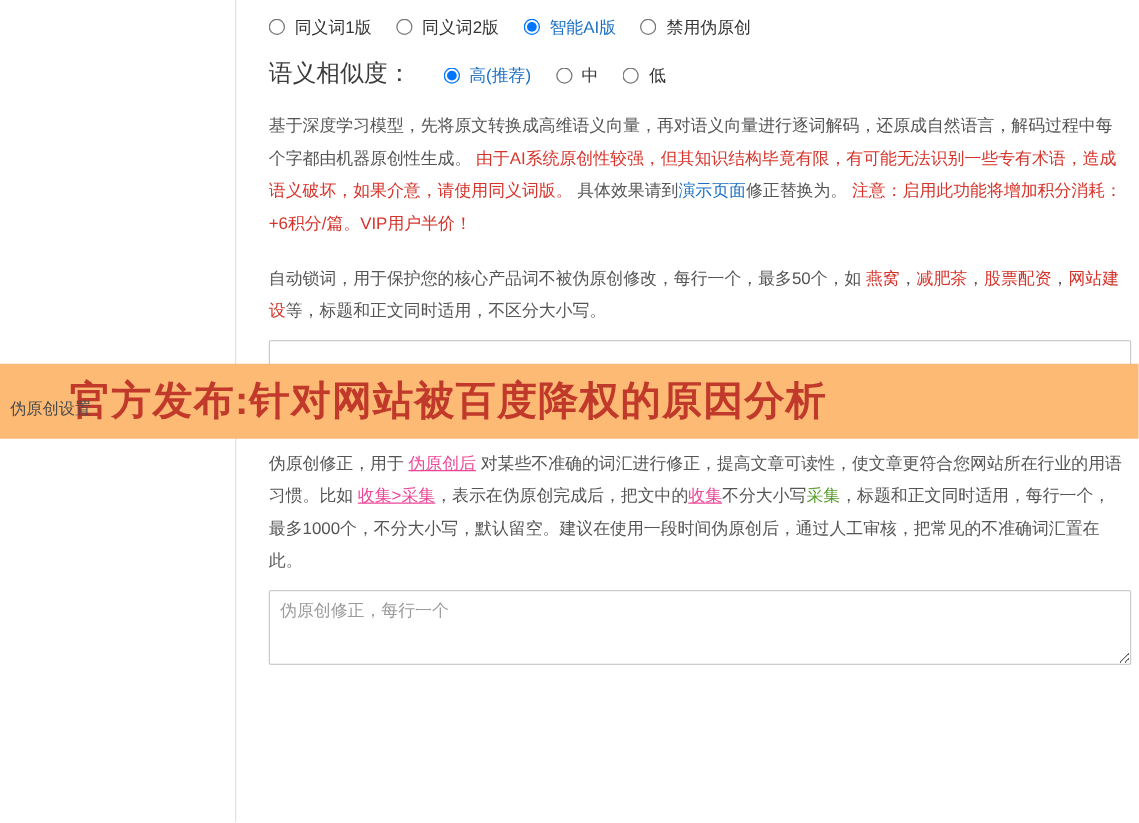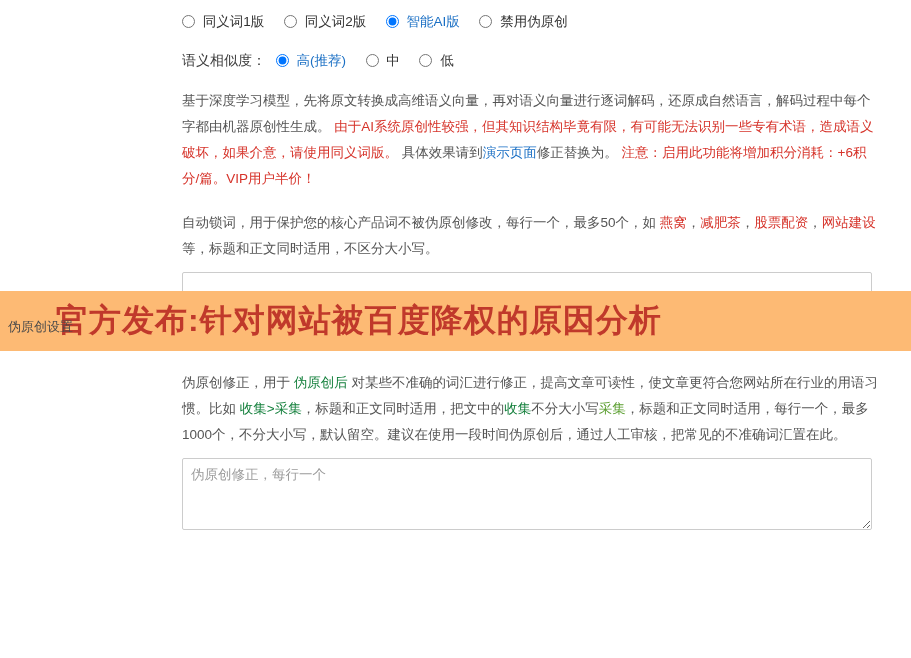--- a/index.html
+++ b/index.html
@@ -25,21 +25,21 @@
     position: absolute;
     left: 0;
     top: 0;
     width: 188px;
     height: 658px;
     background: #ffffff;
     border-right: 1px solid #e2e2e2;
   }
   .content {
     position: absolute;
-    left: 172px;
+    left: 205px;
     top: 0;
     right: 0;
     height: 658px;
     background: #ffffff;
     padding: 0;
     box-sizing: border-box;
   }
   .row {
     padding: 0 10px;
     line-height: 30px;
@@ -62,23 +62,23 @@
   }
   .radio-opt.sel {
     color: #1a6fc4;
   }
   .field-row {
     margin-top: 8px;
     white-space: nowrap;
   }
   .field-label {
     display: inline-block;
-    font-size: 14px;
+    font-size: 19px;
     color: #3b3b3b;
-    margin-right: 6px;
+    margin-right: 22px;
   }
   .desc {
     margin-top: 12px;
     font-size: 13.5px;
     line-height: 26px;
     color: #555;
     max-width: 700px;
   }
   .desc .red {
     color: #d6332a;
@@ -105,21 +105,21 @@
     color: #555;
     max-width: 710px;
   }
   .kw-desc .kw {
     color: #d6332a;
   }
   textarea.box {
     display: block;
     margin-top: 10px;
     width: 690px;
-    height: 72px;
+    height: 60px;
     box-sizing: border-box;
     border: 1px solid #cccccc;
     border-radius: 2px;
     padding: 7px 8px;
     font-family: "Liberation Sans", sans-serif;
     font-size: 13.5px;
     color: #777;
     resize: vertical;
     outline: none;
     background: #fff;
@@ -128,21 +128,22 @@
     color: #9b9b9b;
   }
   .fix-desc {
     margin-top: 26px;
     font-size: 13.5px;
     line-height: 26px;
     color: #555;
     max-width: 700px;
   }
   .fix-desc .orange {
-    color: #15803d;
+    color: #ec4899;
+    text-decoration: underline;
   }
   .fix-desc .green {
     color: #5a9e2f;
     text-align: center;
   }
   .banner {
     position: absolute;
     left: 0;
     top: 291px;
     width: 911px;
@@ -231,21 +232,21 @@
     </div>
 
     <div class="row">
       <textarea class="box" placeholder="" style=""></textarea>
     </div>
 
     <div class="row fix-desc">
       <span>伪原创修正，用于</span>
       <span class="orange">伪原创后</span>
       <span>对某些不准确的词汇进行修正，提高文章可读性，使文章更符合您网站所在行业的用语习惯。比如</span>
-      <span class="orange">收集&gt;采集</span><span>，标题和正文同时适用，把文中的</span><span class="orange">收集</span><span>不分大小写</span><span class="green">采集</span><span>，标题和正文同时适用，每行一个，最多1000个，不分大小写，默认留空。建议在使用一段时间伪原创后，通过人工审核，把常见的不准确词汇置在此。</span>
+      <span class="orange">收集&gt;采集</span><span>，表示在伪原创完成后，把文中的</span><span class="orange">收集</span><span>不分大小写</span><span class="green">采集</span><span>，标题和正文同时适用，每行一个，最多1000个，不分大小写，默认留空。建议在使用一段时间伪原创后，通过人工审核，把常见的不准确词汇置在此。</span>
     </div>
 
     <div class="row">
       <textarea class="box" placeholder="伪原创修正，每行一个" style=""></textarea>
     </div>
 
   </div>
 
   <div class="banner">
     <div class="banner-text">官方发布:针对网站被百度降权的原因分析</div>

